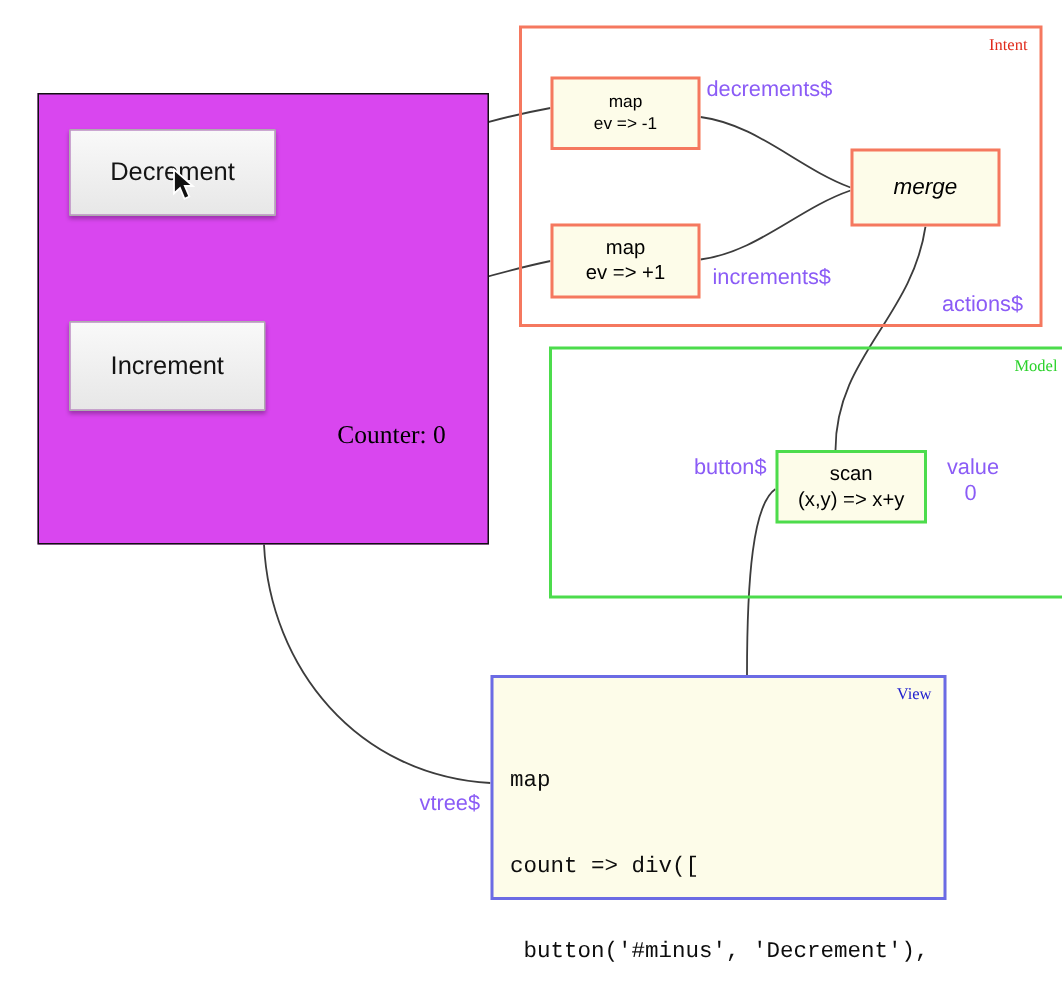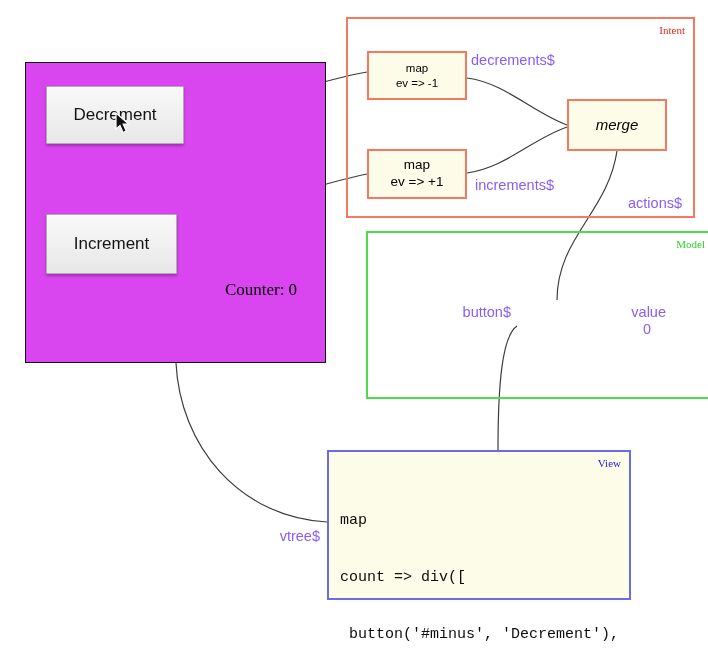--- a/index.html
+++ b/index.html
@@ -107,20 +107,24 @@
     <span>ev =&gt; +1</span>
   </div>
   <div class="node node-red node-merge">merge</div>
   <div class="stream-label lab-decrements">decrements$</div>
   <div class="stream-label lab-increments">increments$</div>
   <div class="stream-label lab-actions">actions$</div>
 
   <div class="frame frame-model">
     <span class="frame-title">Model</span>
   </div>
+  <div class="node node-green node-scan">
+    <span>scan</span>
+    <span>(x,y) =&gt; x+y</span>
+  </div>
   <div class="stream-label lab-count">button$</div>
   <div class="stream-label lab-value">value</div>
   <div class="stream-label lab-value0">0</div>
 
   <div class="frame frame-view">
     <span class="frame-title">View</span>
     <div class="code">
       <div>map</div>
       <div>count =&gt; div([</div>
       <div> button('#minus', 'Decrement'),</div>

